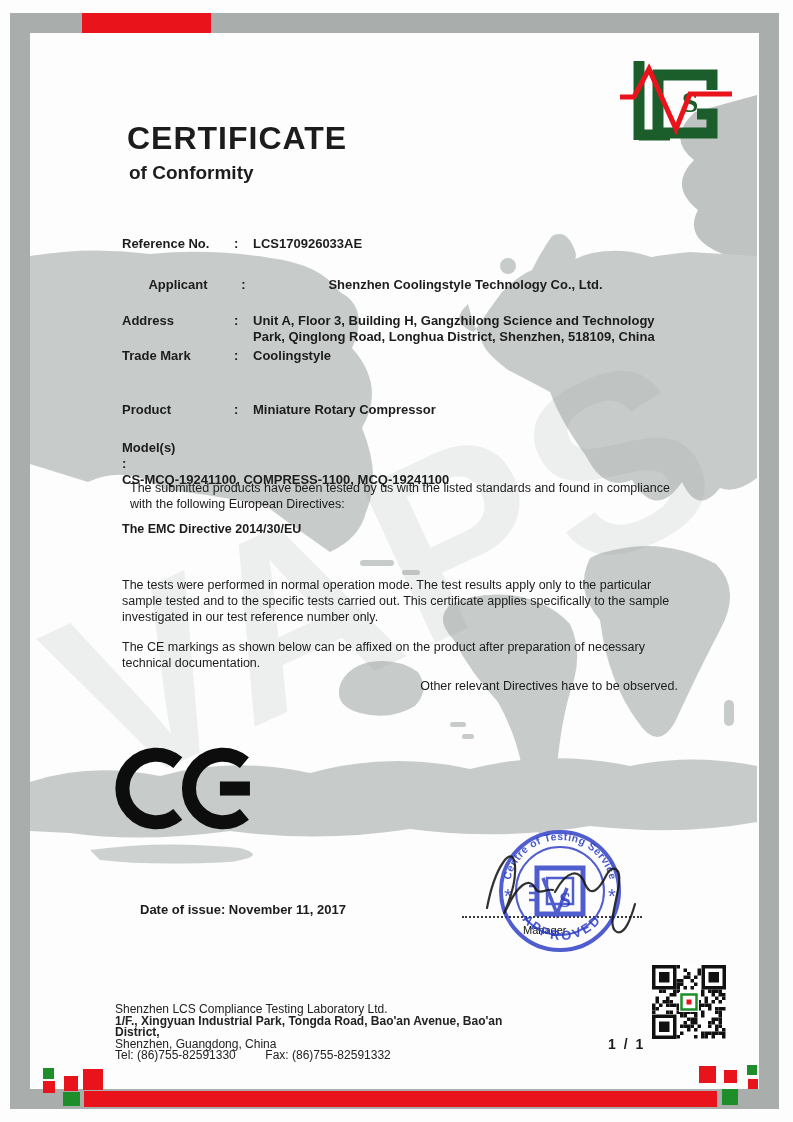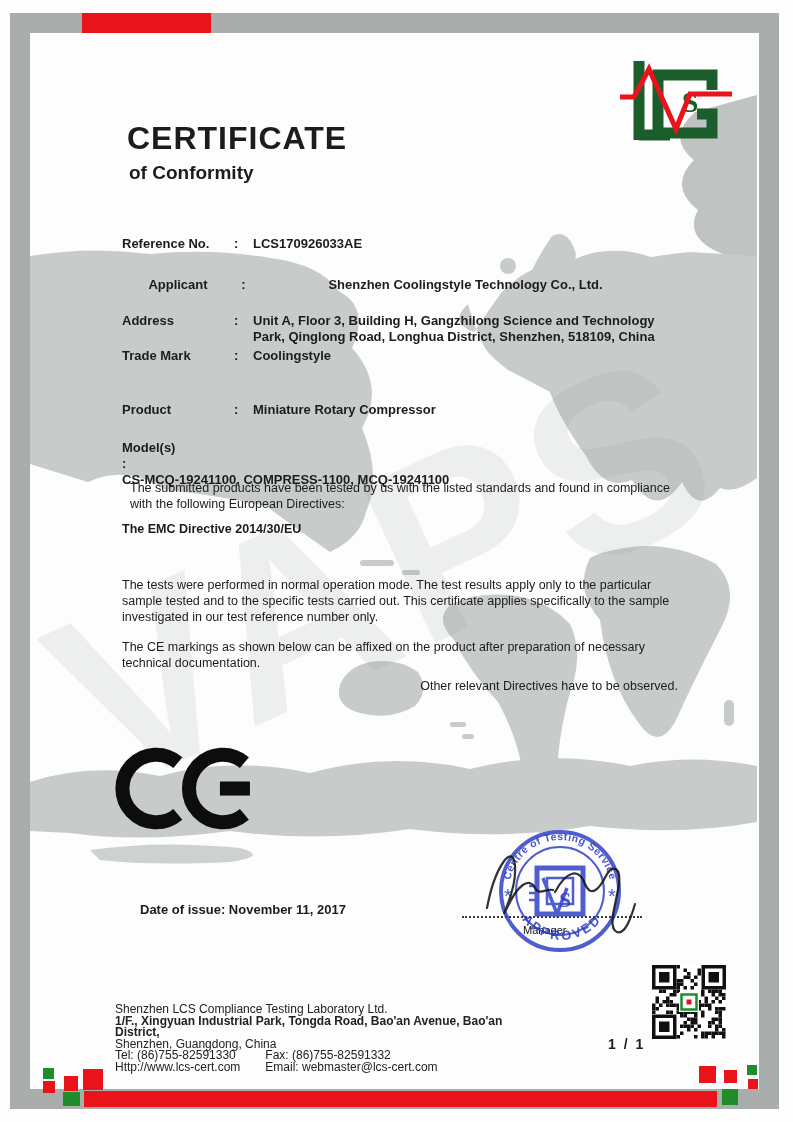--- a/index.html
+++ b/index.html
@@ -191,24 +191,20 @@
   <div class="sig-line"></div>
   <div class="manager">Manager</div>
 
   <div id="footer">
     <div>Shenzhen LCS Compliance Testing Laboratory Ltd.</div>
     <div class="bold">1/F., Xingyuan Industrial Park, Tongda Road, Bao'an Avenue, Bao'an District,</div>
     <div>Shenzhen, Guangdong, China</div>
     <div>
       <span class="fcol">Tel: (86)755-82591330</span>
       <span>Fax: (86)755-82591332</span>
-    </div>
-    <div>
-      <span class="fcol">Http://www.lcs-cert.com</span>
-      <span>Email: webmaster@lcs-cert.com</span>
     </div>
   </div>
   <div class="page-num">1 / 1</div>
 
   <svg id="qr" width="74" height="74" viewBox="0 0 74 74">
     <rect x="0" y="0" width="74" height="74" fill="#ffffff"></rect>
     <g fill="#111111" id="qr-finders">
       <path d="M0,0h24.5v24.5h-24.5z M3.5,3.5v17.5h17.5v-17.5z" fill-rule="evenodd"></path>
       <rect x="7" y="7" width="10.5" height="10.5"></rect>
       <path d="M49.5,0h24.5v24.5h-24.5z M53,3.5v17.5h17.5v-17.5z" fill-rule="evenodd"></path>

